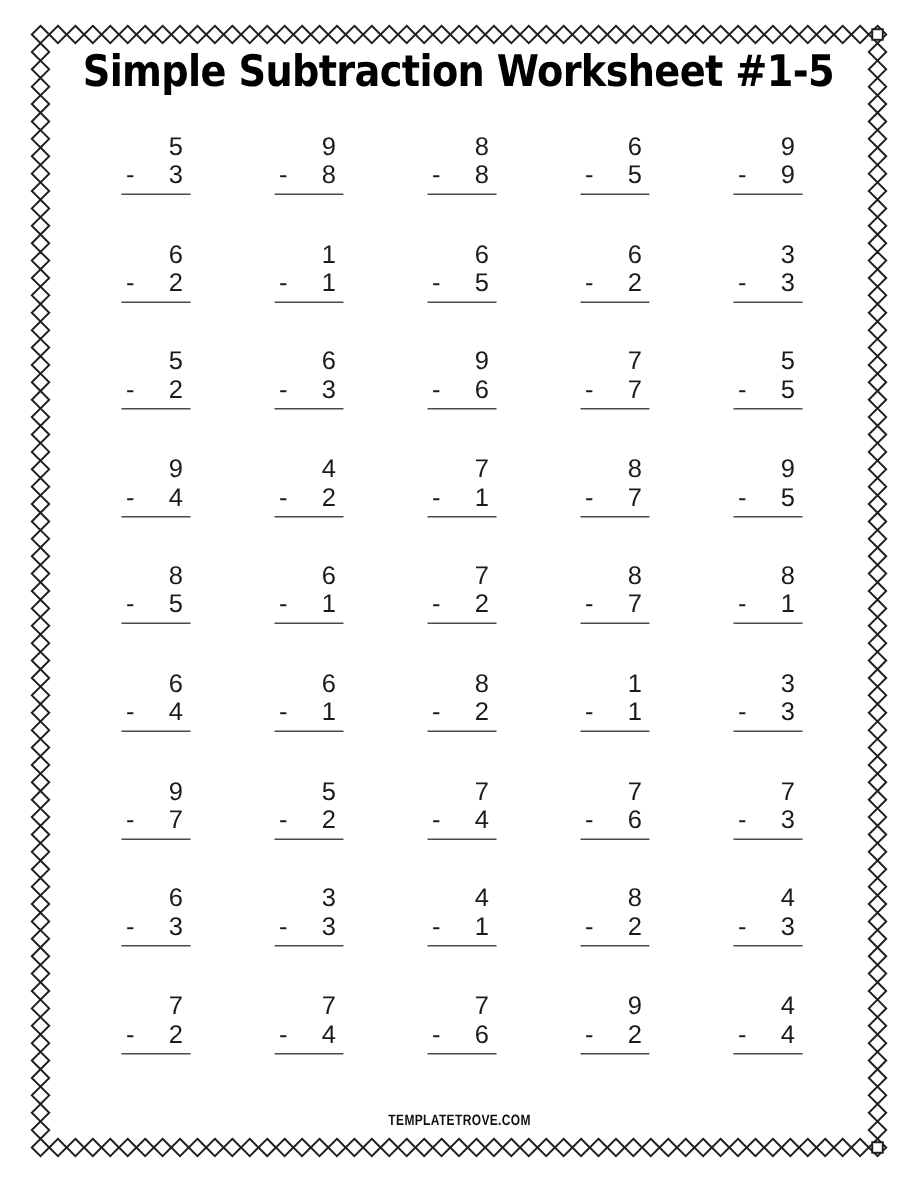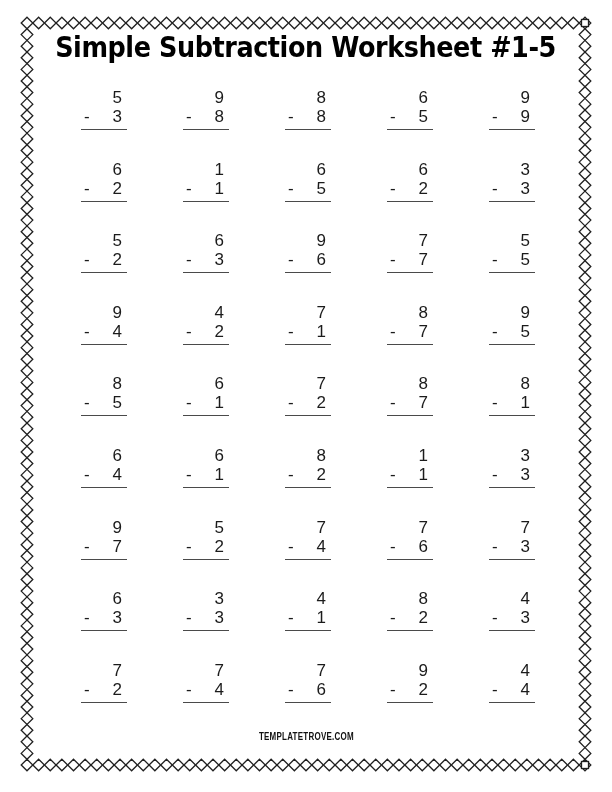--- a/index.html
+++ b/index.html
@@ -62,21 +62,21 @@
     line-height:19px;
   }
   .subrow{
     display:flex;
     justify-content:space-between;
     padding:0 5px 3px 3px;
     line-height:19px;
   }
   .footer{
     position:absolute;
-    bottom:50px;left:0;width:612px;
+    bottom:39px;left:0;width:612px;
     text-align:center;
     font-size:10px;
     font-weight:bold;
     color:#111;
   }
   .footer .squeeze{
     display:inline-block;
     transform:scaleX(0.8);
     transform-origin:center;
     letter-spacing:0.3px;

